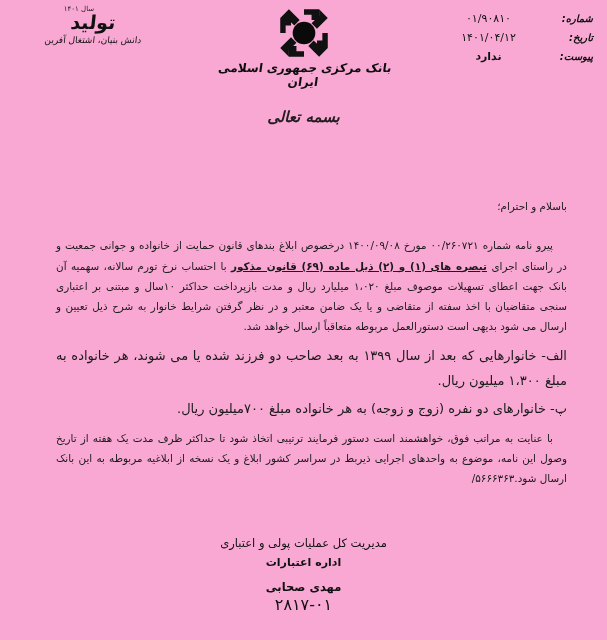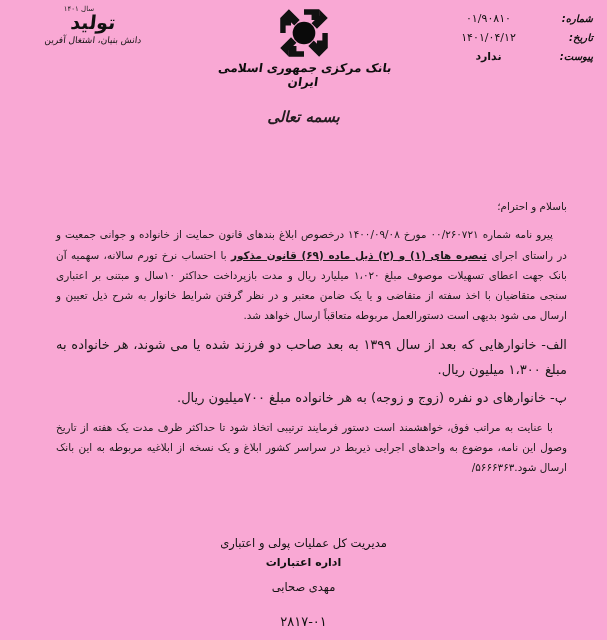--- a/index.html
+++ b/index.html
@@ -140,21 +140,21 @@
   .body-wrap {
     position: absolute;
     top: 196px;
     left: 56px;
     right: 40px;
     font-size: 10.4px;
     line-height: 1.95;
     color: #1a1a1a;
   }
   .greeting {
-    margin: 0 0 8px 0;
+    margin: 0 0 19px 0;
     font-size: 10.4px;
   }
   p.para {
     margin: 0 0 5px 0;
     text-align: justify;
     text-justify: inter-word;
     text-indent: 14px;
   }
   p.para.noindent { text-indent: 0; }
   ul.clauses {
@@ -196,26 +196,26 @@
   .signers {
     margin-top: 8px;
     display: flex;
     justify-content: center;
     gap: 92px;
     direction: rtl;
   }
   .signer { text-align: center; min-width: 96px; }
   .signer-name {
     font-size: 11.5px;
-    font-weight: 400;
+    font-weight: 700;
     color: #111;
   }
   .signer-ext {
-    font-size: 13px;
-    margin-top: 20px;
+    font-size: 16px;
+    margin-top: 1px;
     letter-spacing: 0.5px;
     color: #111;
   }
 </style>
 </head>
 <body>
 
 <div class="page">
 
   <div class="header">

